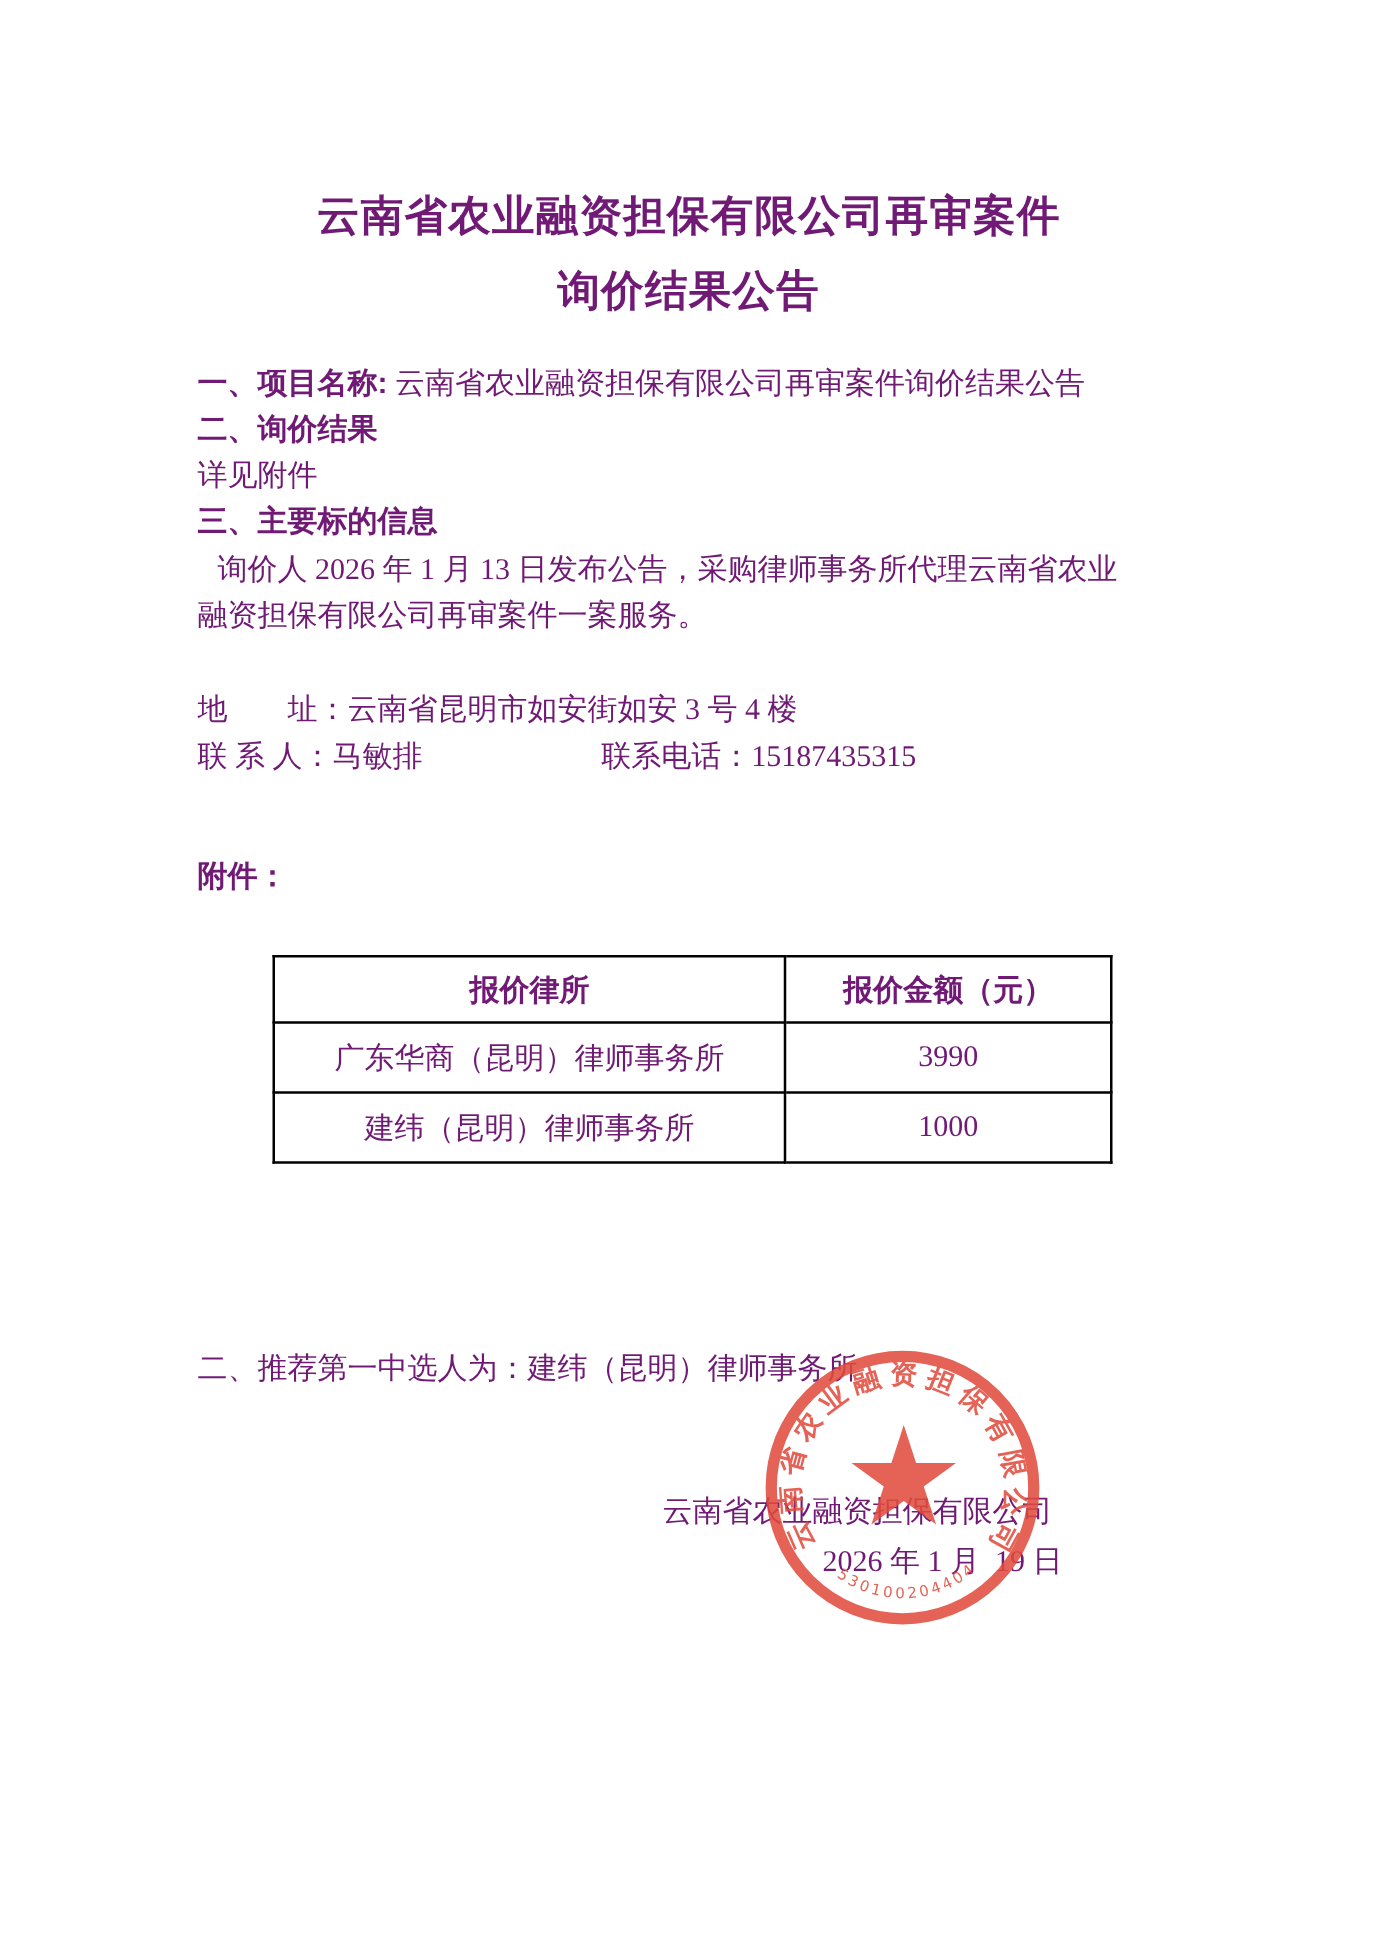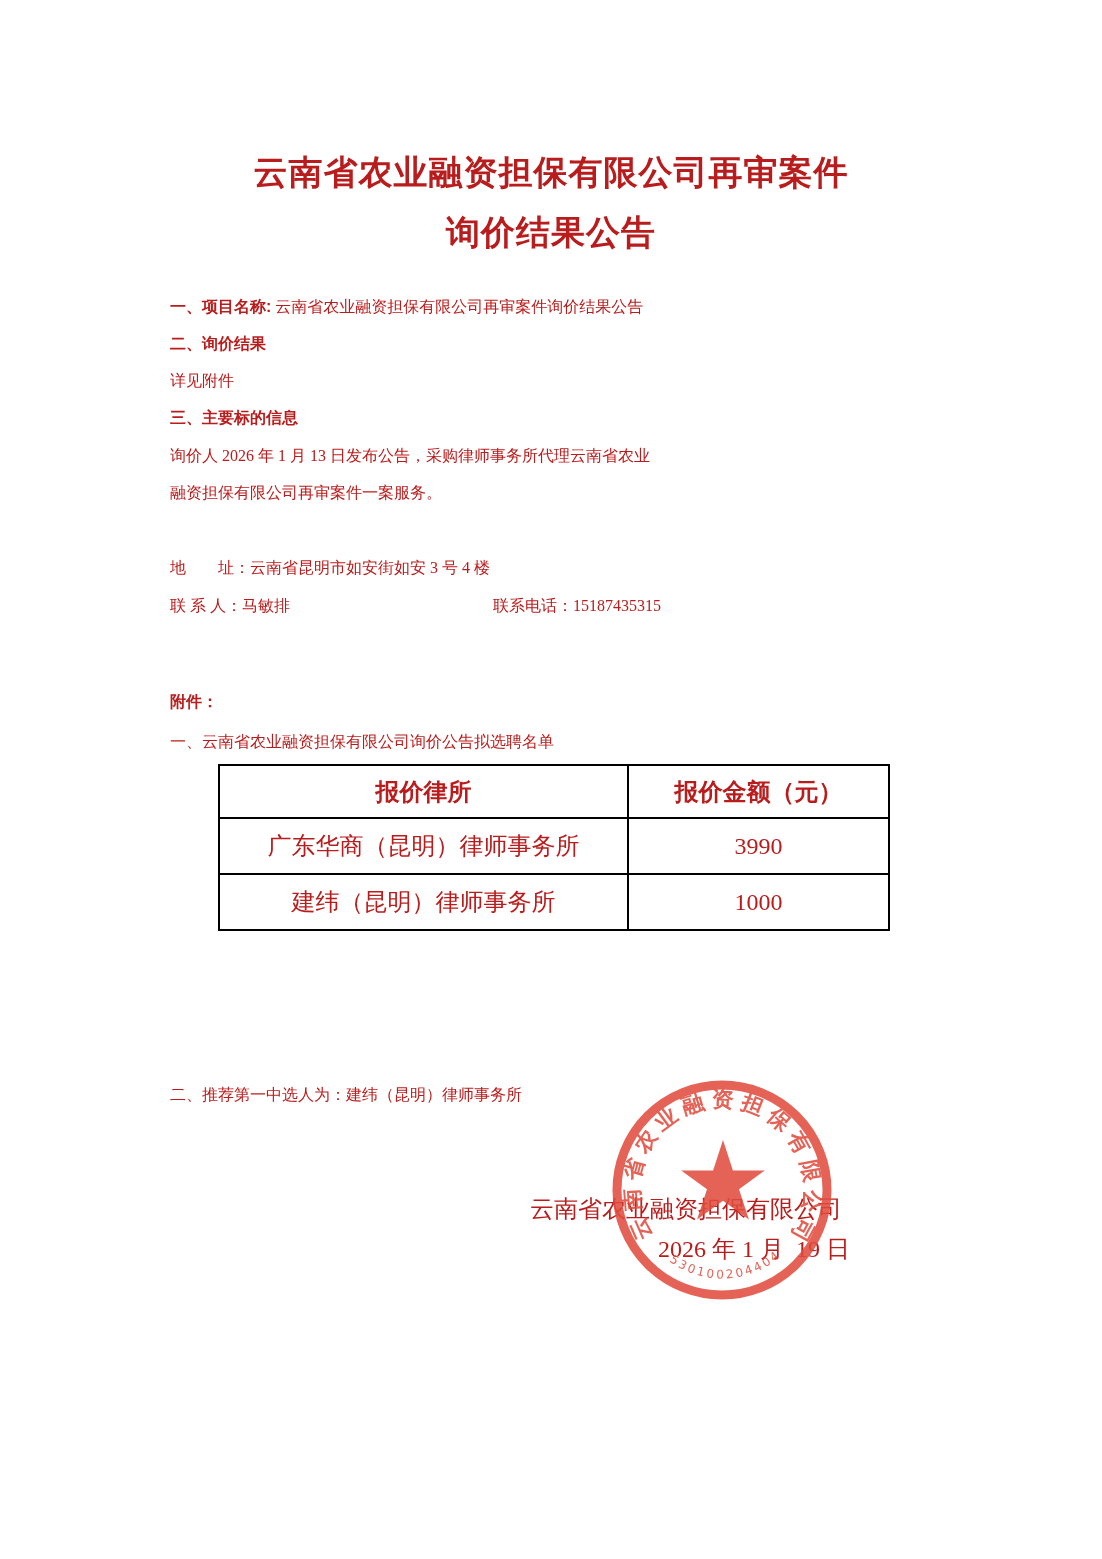--- a/index.html
+++ b/index.html
@@ -1,26 +1,26 @@
 <!DOCTYPE html>
 <html><head>
 <meta charset="utf-8">
 <style>
   html,body { margin:0; padding:0; background:#ffffff; }
   .page {
     position:relative; width:1102px; height:1559px; background:#ffffff;
-    font-family:"Liberation Serif","DejaVu Serif",serif; color:#b91c1c;
+    font-family:"Liberation Serif","DejaVu Serif",serif; color:#701a75;
     overflow:hidden; margin:0 auto;
   }
   .doc-title {
     position:absolute; left:0; width:100%; text-align:center;
     font-size:34px; font-weight:bold; letter-spacing:1px; white-space:pre;
   }
   .line {
-    position:absolute; left:170px; font-size:16px; line-height:30px; white-space:pre;
+    position:absolute; left:158px; font-size:24px; line-height:30px; white-space:pre;
   }
   .heading { font-family:"Liberation Sans","DejaVu Sans",sans-serif; font-weight:bold; }
   .serif-run { font-family:"Liberation Serif","DejaVu Serif",serif; font-weight:normal; }
   .phone-run { position:absolute; left:323px; top:0; white-space:pre; }
   table.quote-table {
     position:absolute; left:218px; top:764px; width:670px;
     border-collapse:collapse; table-layout:fixed;padding-left:28px;
   }
   table.quote-table th, table.quote-table td {
     border:2px solid #000; text-align:center; vertical-align:middle;
@@ -43,27 +43,26 @@
 
   <div class="doc-title" style="top:150px;">云南省农业融资担保有限公司再审案件</div>
   <div class="doc-title" style="top:210px;">询价结果公告</div>
 
   <div class="line" style="top:292px;"><span class="heading">一、项目名称:</span><span class="serif-run"> 云南省农业融资担保有限公司再审案件询价结果公告</span></div>
 
   <div class="line heading" style="top:329px;">二、询价结果</div>
   <div class="line" style="top:366px;">详见附件</div>
 
   <div class="line heading" style="top:403px;">三、主要标的信息</div>
-  <div class="line" style="top:441px;">询价人 2026 年 1 月 13 日发布公告，采购律师事务所代理云南省农业</div>
+  <div class="line" style="top:441px;margin-left:16px;">询价人 2026 年 1 月 13 日发布公告，采购律师事务所代理云南省农业</div>
   <div class="line" style="top:478px;">融资担保有限公司再审案件一案服务。</div>
   <div class="line" style="top:553px;">地　　址：云南省昆明市如安街如安 3 号 4 楼</div>
   <div class="line" style="top:591px;"><span>联 系 人：马敏排</span><span class="phone-run">联系电话：15187435315</span></div>
 
   <div class="line heading" style="top:687px;">附件：</div>
-  <div class="line" style="top:727px;">一、云南省农业融资担保有限公司询价公告拟选聘名单</div>
 
   <table class="quote-table">
     <colgroup>
         <col class="col-firm">
         <col class="col-amount">
       </colgroup>
     <thead>
       <tr>
         <th>报价律所</th>
         <th>报价金额（元）</th>

